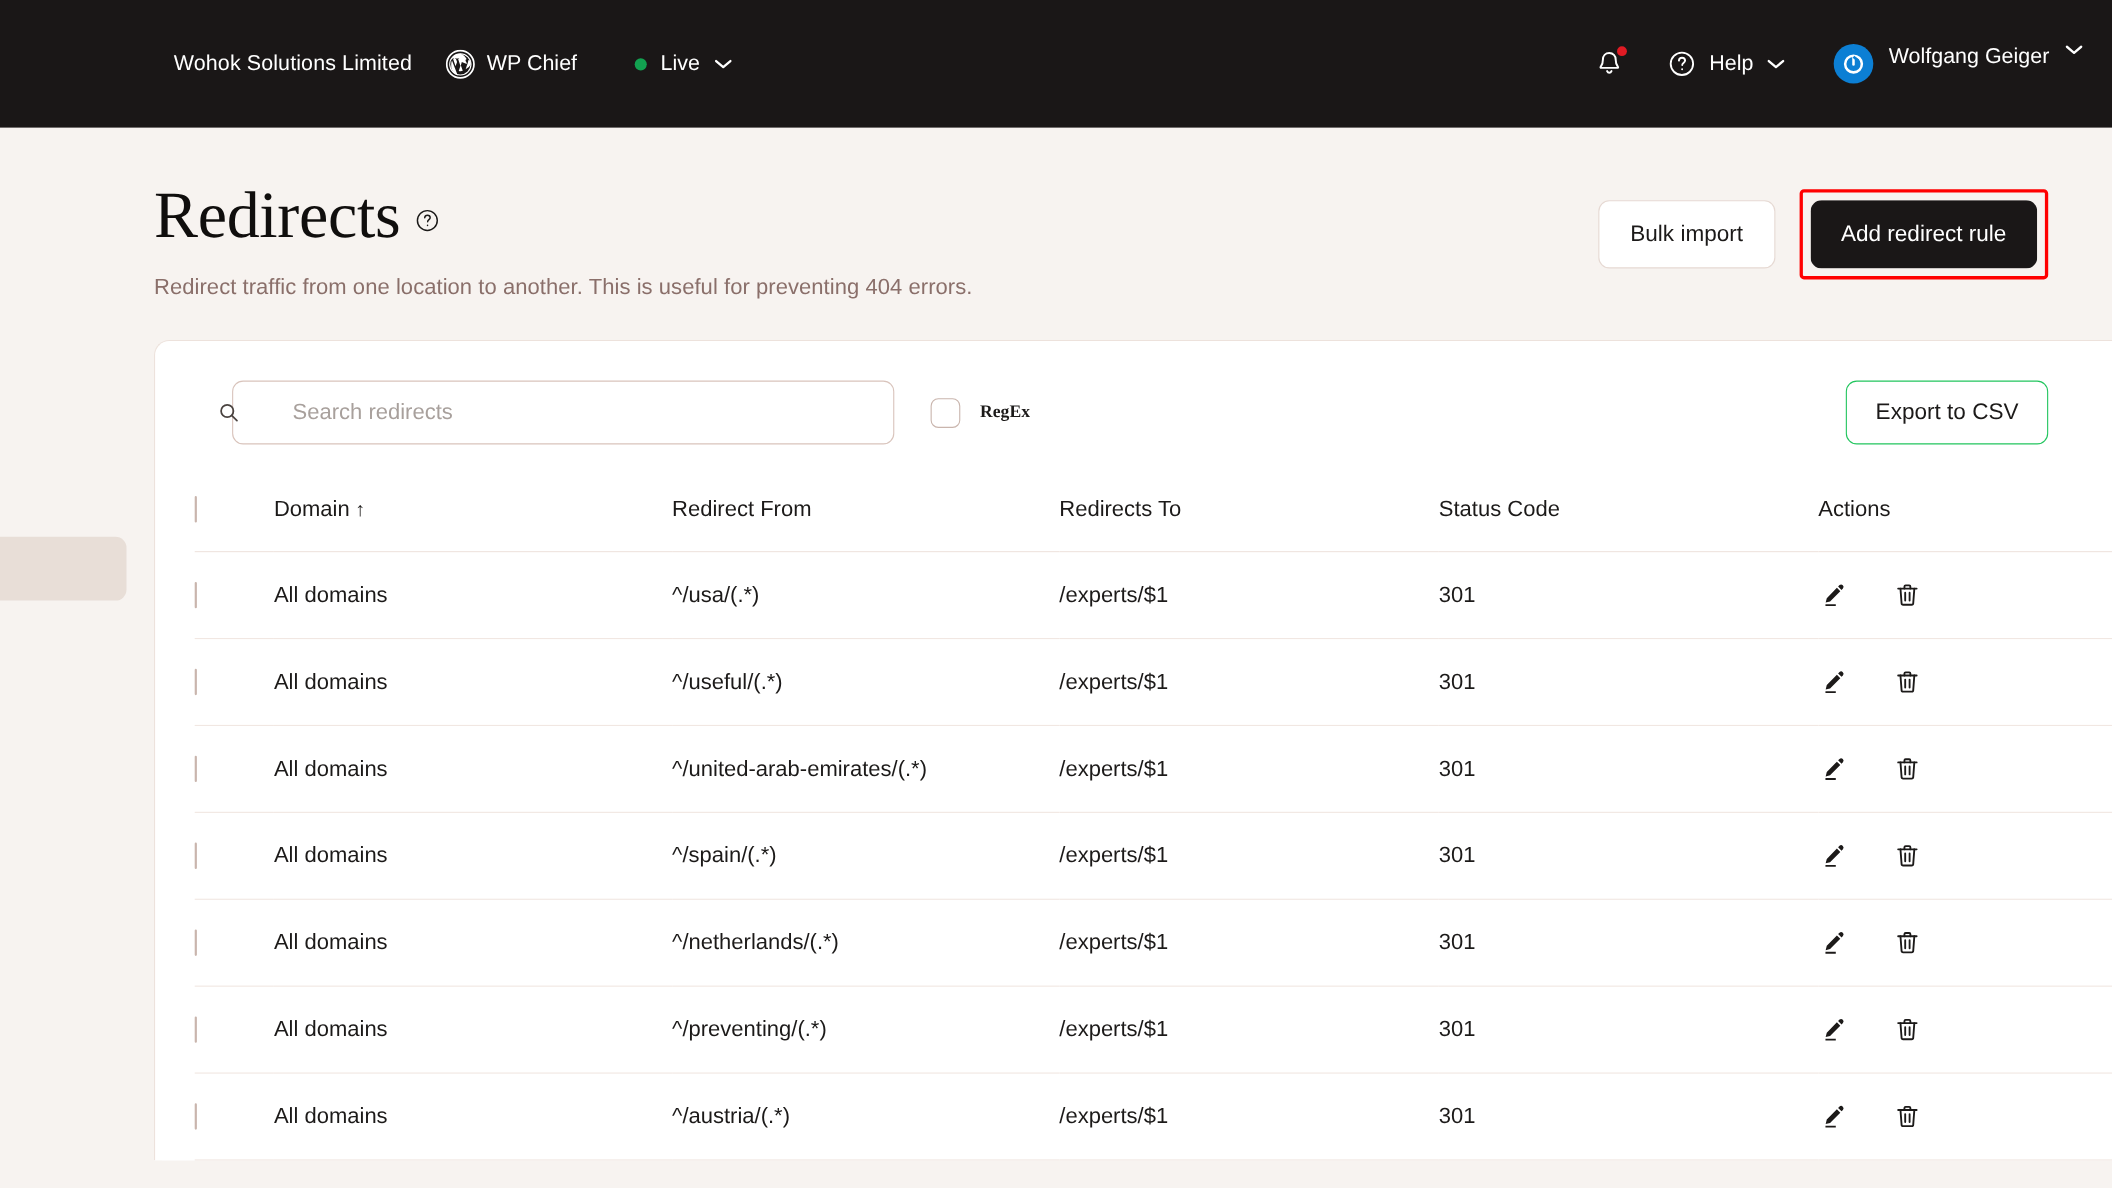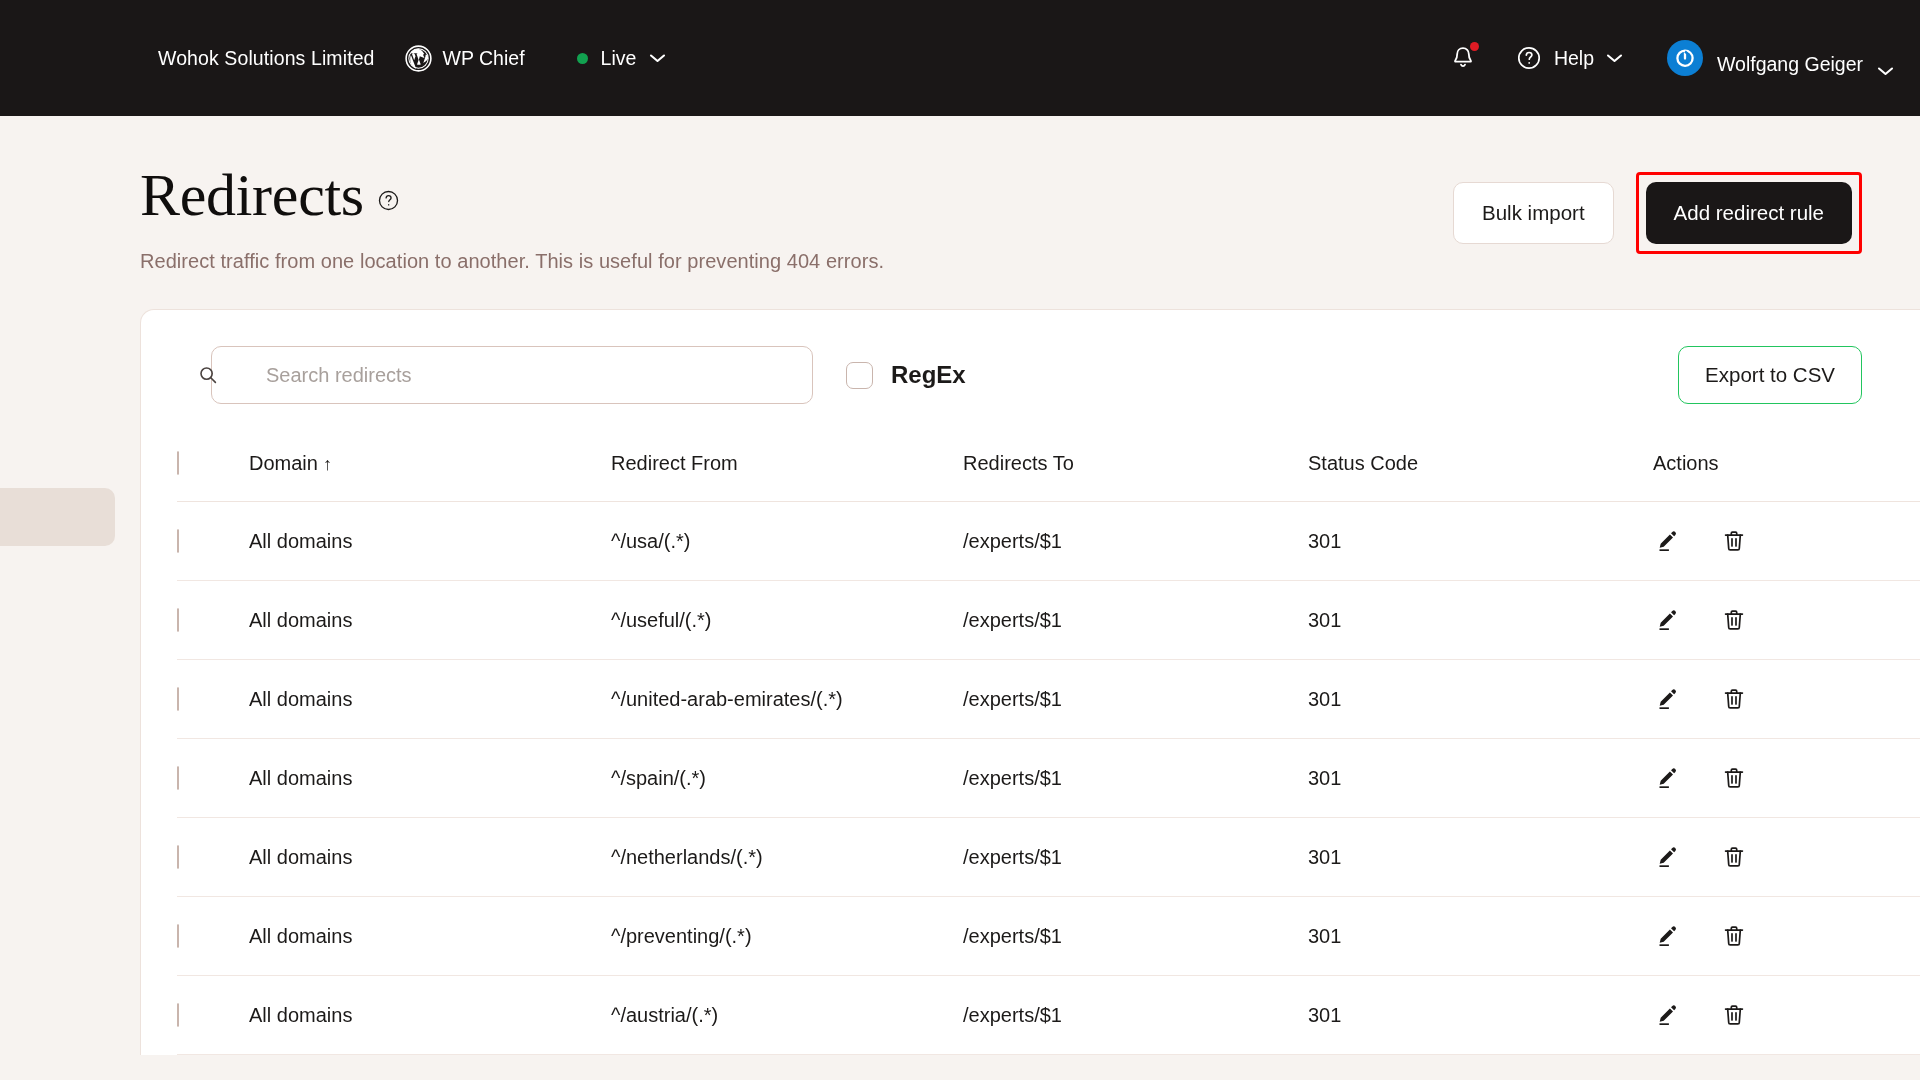--- a/index.html
+++ b/index.html
@@ -104,21 +104,21 @@
     gap: 12px;
     margin-right: 44px;
   }
   .help-icon { width: 26px; height: 26px; display: block; }
   .help-icon circle { stroke: #FFFFFF; stroke-width: 1.7; fill: none; }
   .help-icon path { stroke: #FFFFFF; stroke-width: 1.7; fill: none; stroke-linecap: round; }
   .help-label { font-size: 19.5px; color: #FFFFFF; }
 
   .user-group {
     display: flex;
-    align-items: flex-end;
+    align-items: flex-start;
     gap: 14px;
   }
   .avatar {
     width: 36px; height: 36px;
     border-radius: 50%;
     background: #0C7FD4;
     display: flex;
     align-items: center;
     justify-content: center;
     flex: none;
@@ -260,23 +260,24 @@
   .cbox {
     width: 27px;
     height: 27px;
     border: 1px solid #C9B5AD;
     border-radius: 7px;
     background: #FFFFFF;
     flex: none;
     cursor: pointer;
   }
   .regex-label {
-    font-size: 24px;
+    font-size: 16px;
     font-weight: bold;
     color: #1C1A19;
+    font-family: Liberation Serif, serif;
   }
   .export-btn {
     margin-left: auto;
     background: #FFFFFF;
     border: 1px solid #22c55e;
     border-radius: 10px;
     padding: 16px 26px;
     font-size: 20.5px;
     color: #1C1A19;
     cursor: pointer;

